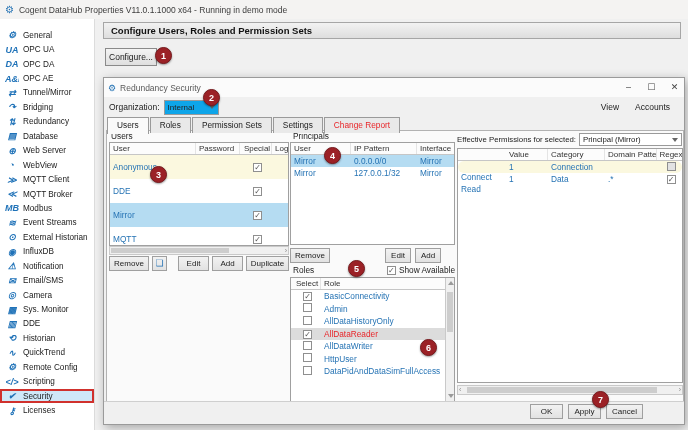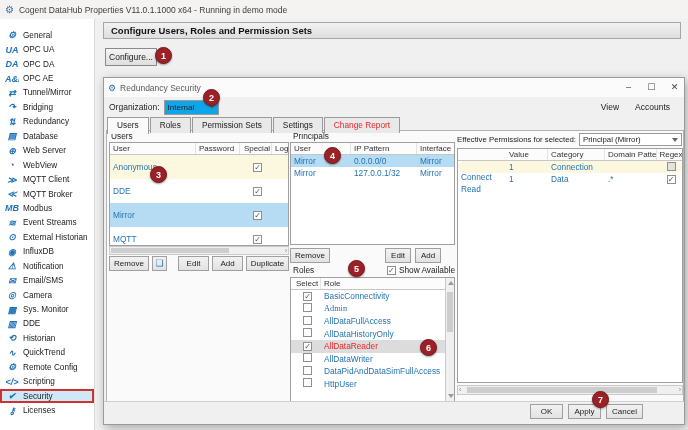--- a/index.html
+++ b/index.html
@@ -359,47 +359,43 @@
     </div>
     <div class="tbl" id="roles-tbl">
       <div class="th-row" style="margin-right:9px;">
         <span class="th r-c1">Select</span>
         <span class="th r-c2">Role</span>
       </div>
       <div class="tr" style="margin-right:9px;">
           <span class="td r-c1"><span class="cb">✓</span></span>
           <span class="td r-c2">BasicConnectivity</span>
         </div>
-      <div class="tr" style="margin-right:9px;font-family:Liberation Serif, serif;">
+      <div class="tr" style="margin-right:9px;">
           <span class="td r-c1"><span class="cb"></span></span>
           <span class="td r-c2">Admin</span>
-        </div>
-      <div class="tr" style="margin-right:9px;">
-          <span class="td r-c1"><span class="cb"></span></span>
-          <span class="td r-c2">AllDataFullAccess</span>
         </div>
       <div class="tr" style="margin-right:9px;">
           <span class="td r-c1"><span class="cb"></span></span>
           <span class="td r-c2">AllDataHistoryOnly</span>
         </div>
       <div class="tr graysel" style="margin-right:9px;">
           <span class="td r-c1"><span class="cb">✓</span></span>
           <span class="td r-c2 red-text">AllDataReader</span>
         </div>
       <div class="tr" style="margin-right:9px;">
           <span class="td r-c1"><span class="cb"></span></span>
           <span class="td r-c2">AllDataWriter</span>
         </div>
       <div class="tr" style="margin-right:9px;">
           <span class="td r-c1"><span class="cb"></span></span>
+          <span class="td r-c2">HttpUser</span>
+        </div>
+      <div class="tr" style="margin-right:9px;">
+          <span class="td r-c1"><span class="cb"></span></span>
           <span class="td r-c2">DataPidAndDataSimFullAccess</span>
-        </div>
-      <div class="tr" style="margin-right:9px;">
-          <span class="td r-c1"><span class="cb"></span></span>
-          <span class="td r-c2">HttpUser</span>
         </div>
       <div id="roles-vscroll">
         <span class="v-arrow-up"></span>
         <span class="thumb"></span>
         <span class="v-arrow-down"></span>
       </div>
     </div>
 
     <div id="perm-head">
       <span>Effective Permissions for selected:</span>

